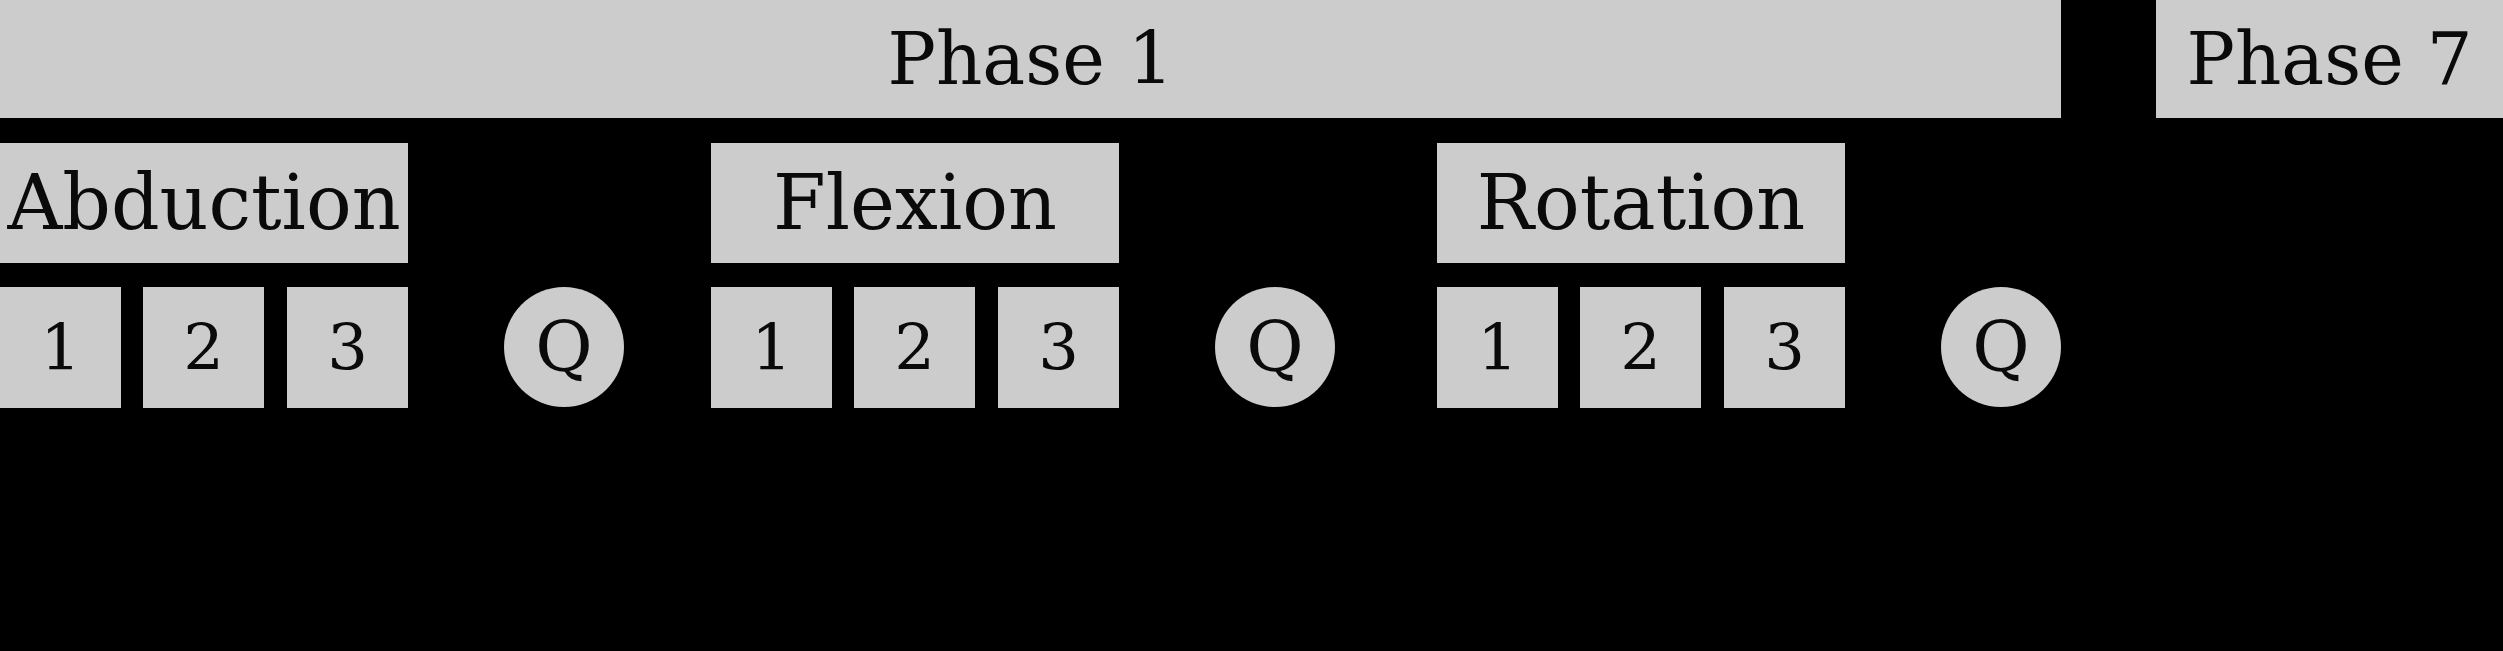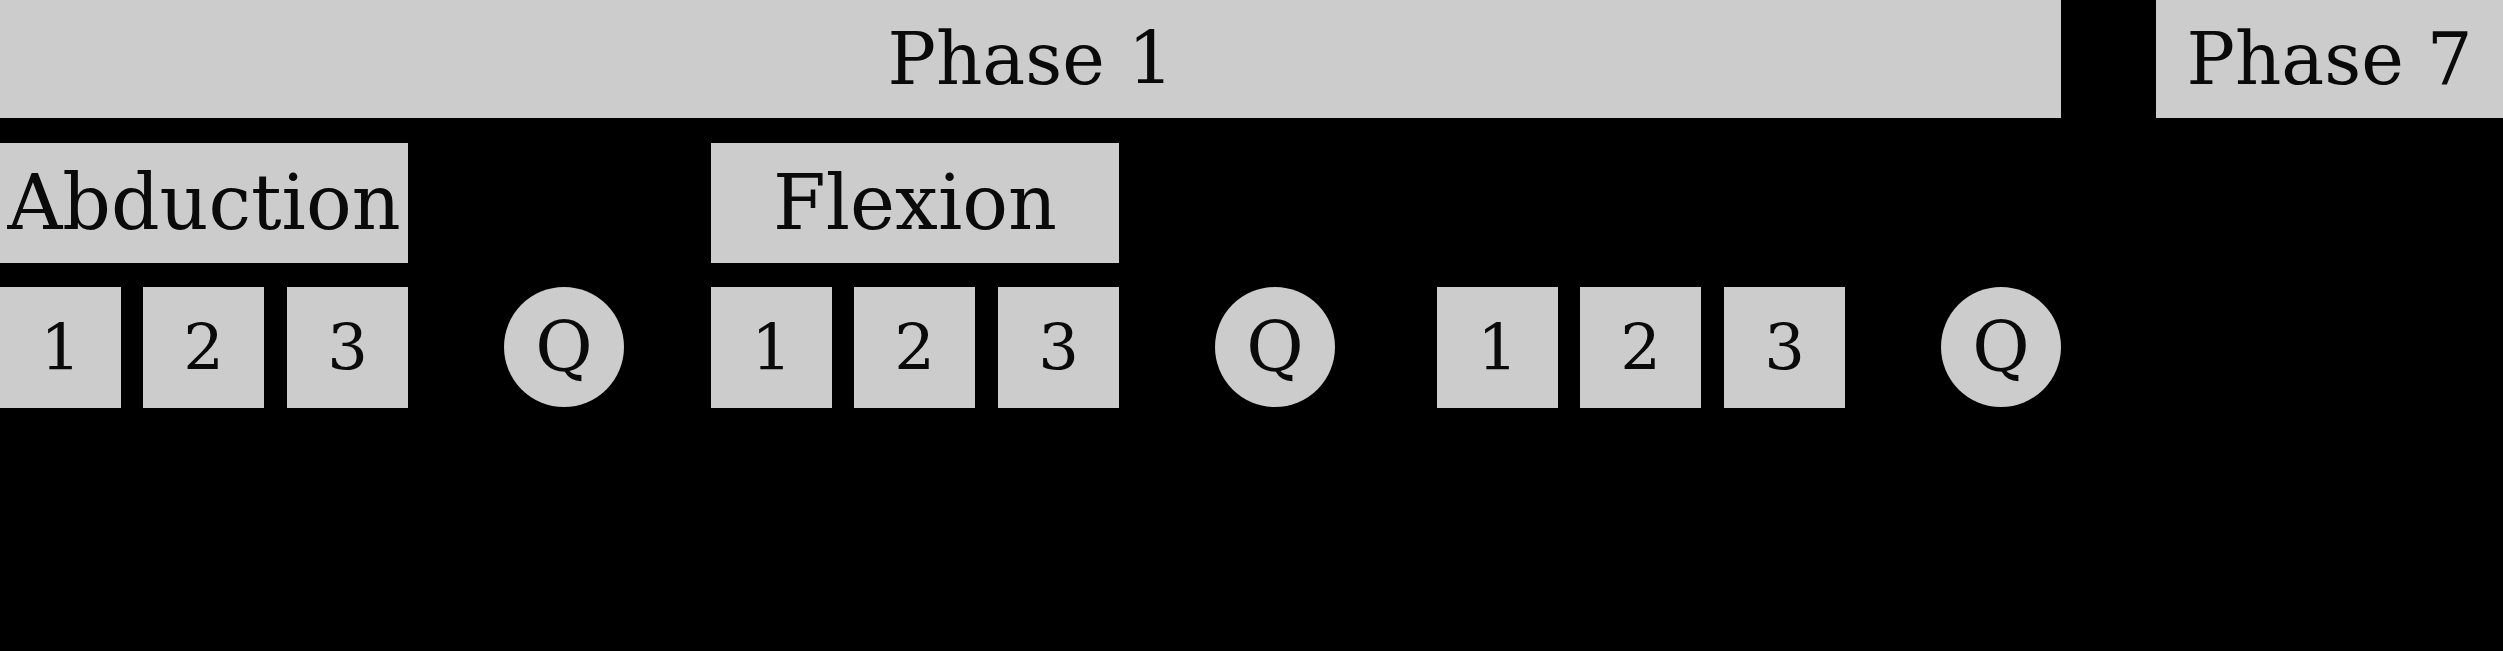--- a/index.html
+++ b/index.html
@@ -104,20 +104,23 @@
     </div>
     <div class="cell trial-box t2">
       <span>3</span>
     </div>
     <div class="cell q-circle">
       <span>Q</span>
     </div>
   </div>
 
   <div class="section s2">
+    <div class="cell label-box">
+      <span>Rotation</span>
+    </div>
     <div class="cell trial-box t0">
       <span>1</span>
     </div>
     <div class="cell trial-box t1">
       <span>2</span>
     </div>
     <div class="cell trial-box t2">
       <span>3</span>
     </div>
     <div class="cell q-circle">

